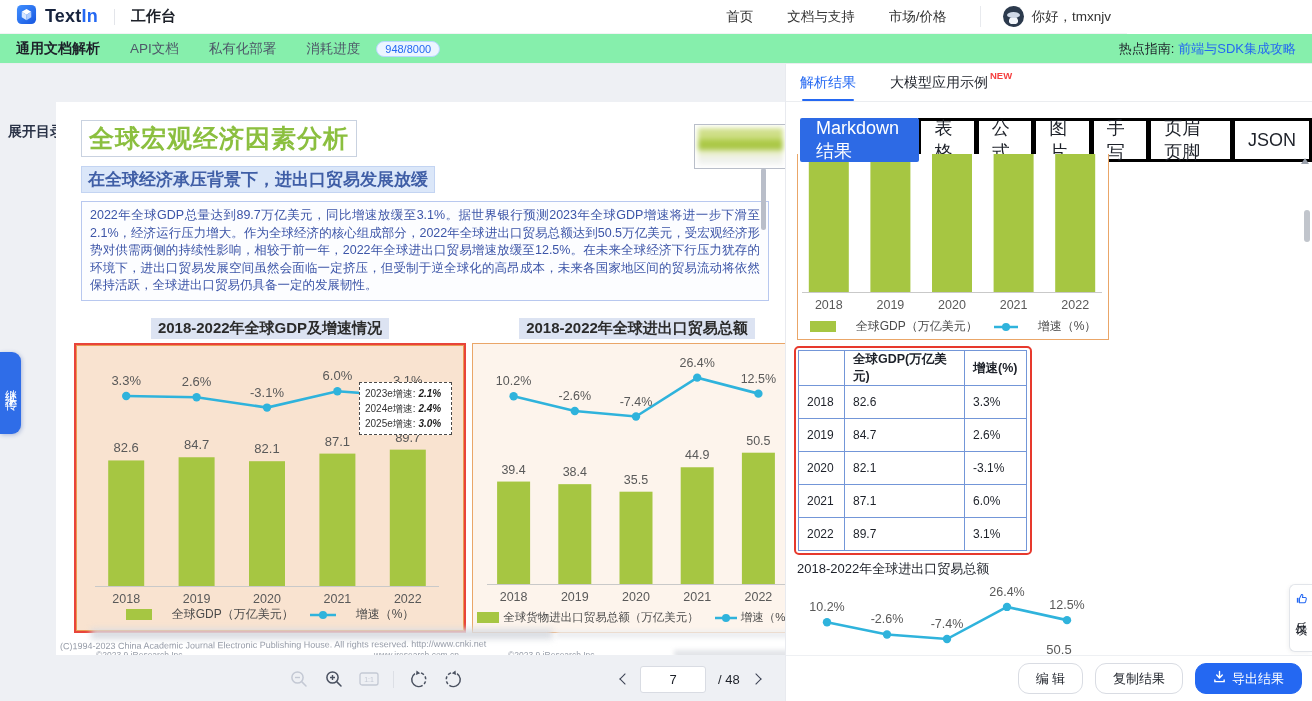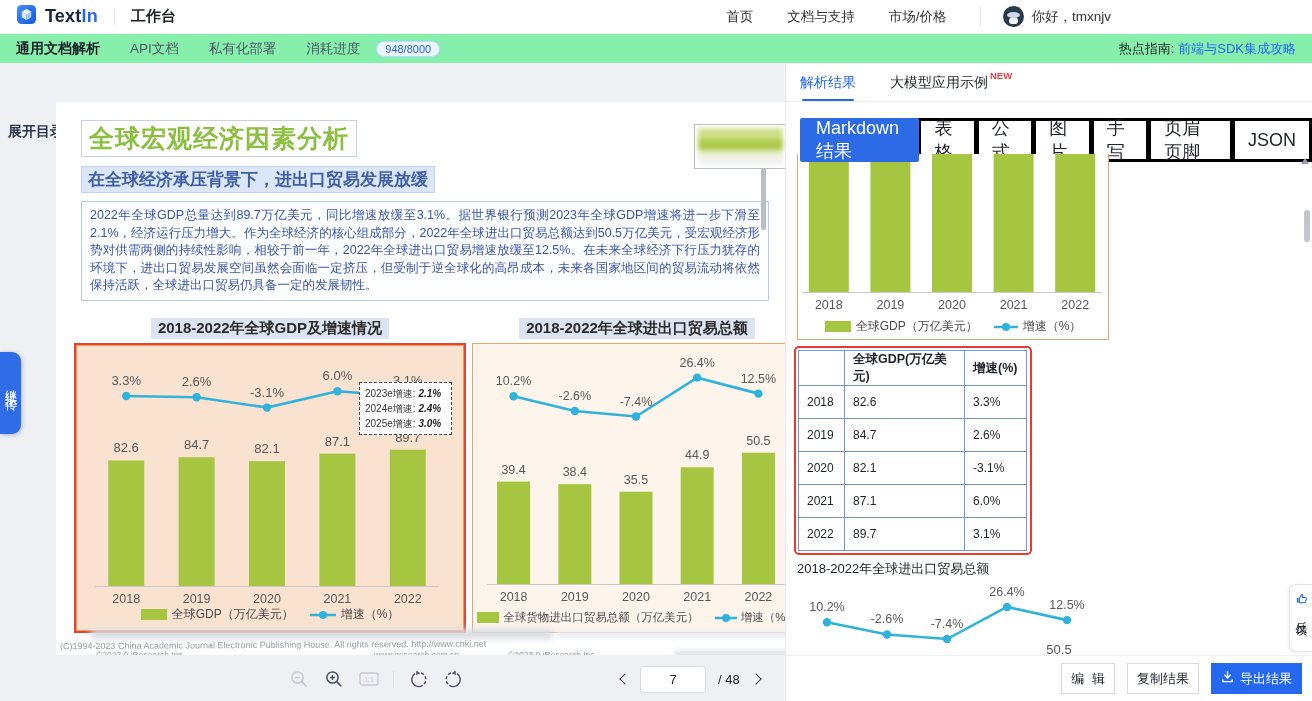--- a/index.html
+++ b/index.html
@@ -59,21 +59,21 @@
   .chartblk { position:absolute;border-radius:20px; }
   .chart-title { display:inline-block; background:#dce3f2; font-size:15px; font-weight:bold; color:#2b2b2b; padding:1px 7px; }
   .chart-title-row { text-align:center; margin-bottom:4px; }
   .selbox { position:relative; border:2px solid #e8443a; }
   .selbox .inner { position:relative; border:1px solid #ea9a52; background:#f9e3d0; width:100%; height:100%; padding:8px 14px 6px; }
   .plainbox { position:relative; border:1px solid #eaa668; background:#fdf4ec; padding:8px 10px 6px; }
   .anno { position:absolute; right:11px; top:36px; width:93px; background:#fff; border:1.5px dashed #4a4a4a; padding:3px 5px; }
   .anno .ln { font-size:10px; color:#333; line-height:15px; white-space:nowrap; }
   .anno .ln i { font-weight:bold; font-style:italic; color:#1d1d1d; }
   .legend { position:absolute; left:0; right:0; bottom:7px; display:flex; justify-content:center; align-items:center; gap:16px; }
-  .legend .it { display:flex; align-items:center; gap:5px; font-size:12px; color:#4a4a4a; white-space:nowrap; }
+  .legend .it { display:flex; align-items:center; gap:20px; font-size:12px; color:#4a4a4a; white-space:nowrap; }
   .sw { width:26px; height:11px; background:#a6c642; display:inline-block; }
   .legend.sm .it { font-size:11.5px; gap:4px; }
   .legend.sm .sw { width:22px; }
 
   .doc-footer-blur1 { position:absolute; left:35px; top:527px; width:462px; height:10px; background:#d9dce2; filter:blur(3px); }
   .doc-footer-blur2 { position:absolute; left:500px; top:529px; width:235px; height:7px; background:#eceef1; filter:blur(2px); }
   .doc-f1 { position:absolute; left:4px; top:537px; width:730px; font-size:9px; color:#969ca8; white-space:nowrap; transform:rotate(-.35deg); }
   .doc-f2 { position:absolute; left:0; top:548px; width:737px; font-size:8.5px; color:#9aa0ab; }
   .doc-f2 .a { position:absolute; left:40px; } .doc-f2 .b { position:absolute; left:318px; } .doc-f2 .c { position:absolute; left:452px; }
   .doc-f2 .blur { position:absolute; left:618px; top:0; width:118px; height:9px; background:#e3e5e9; filter:blur(2px); }
@@ -131,22 +131,22 @@
                 border-right:4px solid transparent; border-bottom:6px solid #9aa0ab; }
   .rscroll-thumb { position:absolute; right:2px; top:146px; width:6px; height:32px; border-radius:3px; background:#c1c5cc; }
 
   .feedback { position:absolute; right:0; top:520px; width:23px; height:68px; background:#fff; border:1px solid #e2e5ea;
               border-right:none; border-radius:6px 0 0 6px; display:flex; flex-direction:column; align-items:center;
               padding-top:6px; gap:3px; cursor:pointer; box-shadow:-1px 1px 4px rgba(0,0,0,.05); }
   .feedback .vt { writing-mode:vertical-rl; font-size:12px; color:#1d2129; letter-spacing:3px; }
 
   .rbottom { position:absolute; left:0; bottom:0; width:100%; height:46px; background:#fff; border-top:1px solid #eef0f3;
              display:flex; align-items:center; justify-content:flex-end; gap:12px; padding-right:10px; }
-  .btn { height:31px; padding:0 9px; border:1px solid #d9dce3; border-radius:0; background:#fff; font-size:13px;
-         color:#1d2129; display:flex; align-items:center; gap:6px; cursor:pointer; font-family:Liberation Mono, monospace; }
+  .btn { height:31px; padding:0 17px; border:1px solid #d9dce3; border-radius:11px; background:#fff; font-size:13px;
+         color:#1d2129; display:flex; align-items:center; gap:6px; cursor:pointer; font-family:Liberation Serif, serif; }
   .btn.primary { background:#2468f2; border-color:#2468f2; color:#fff; }
 </style>
 </head>
 <body>
 
 <div id="app">
 
   <div class="hdr">
     <div class="hdr-left">
       <span>

